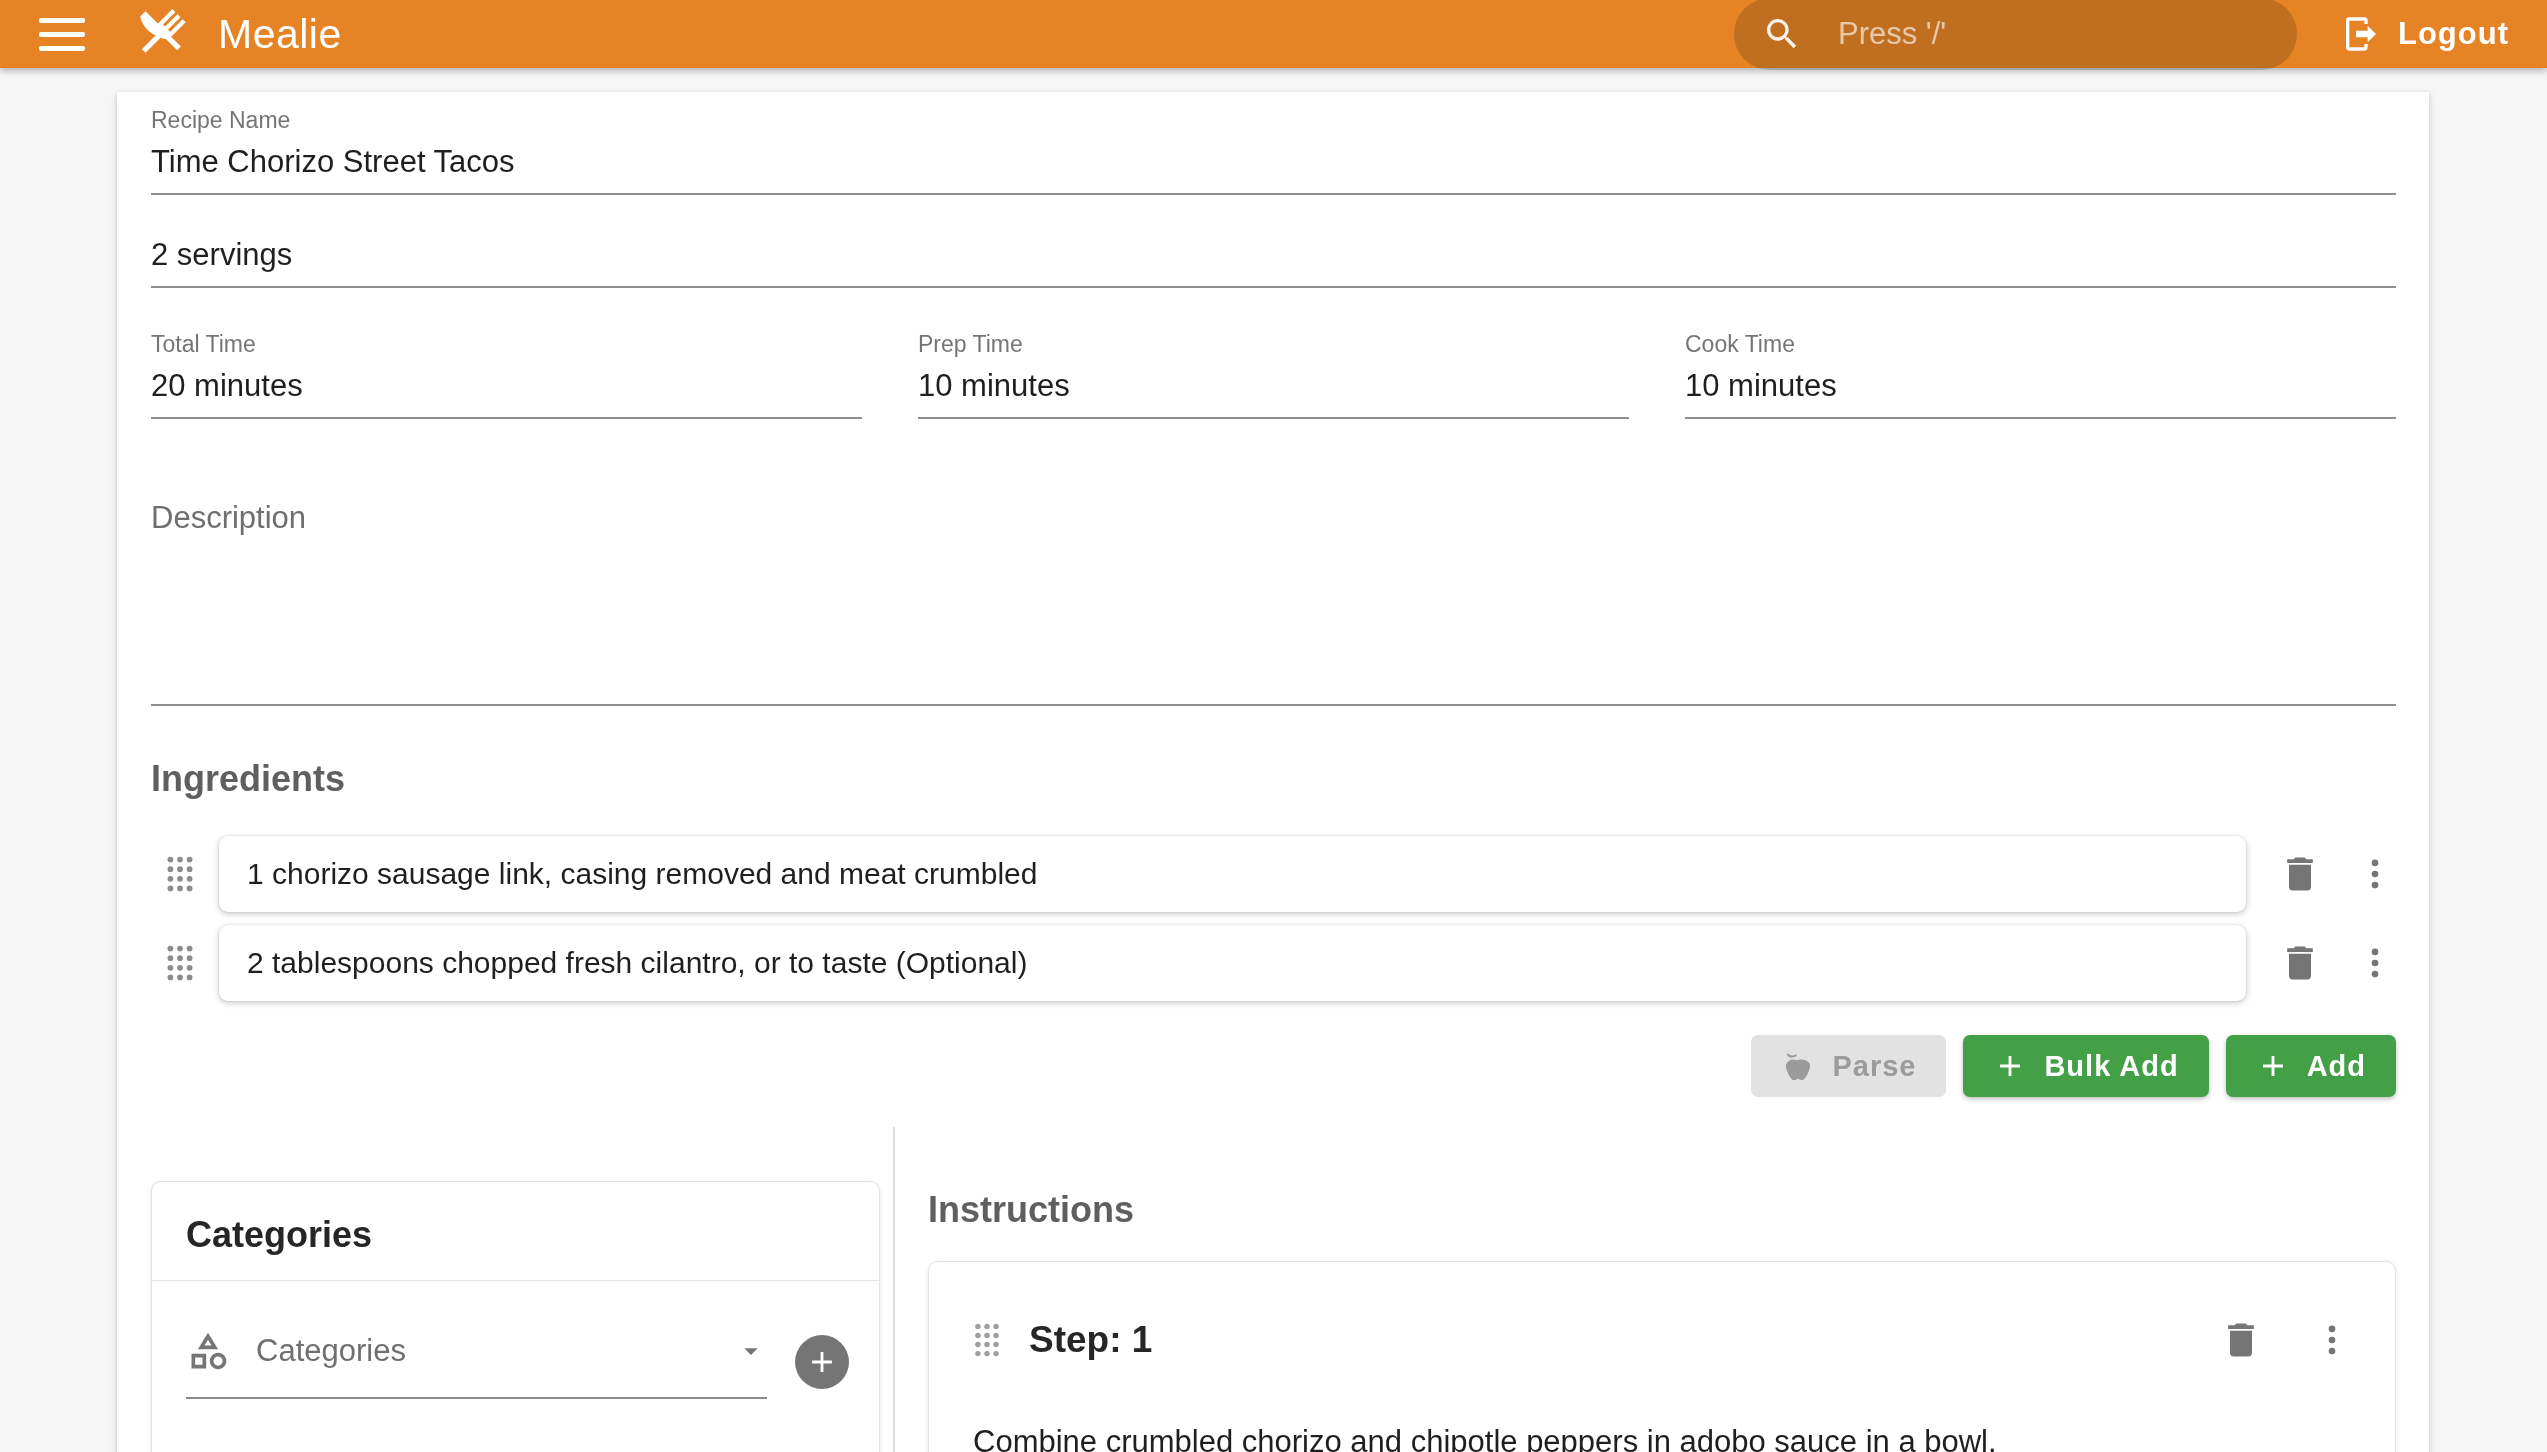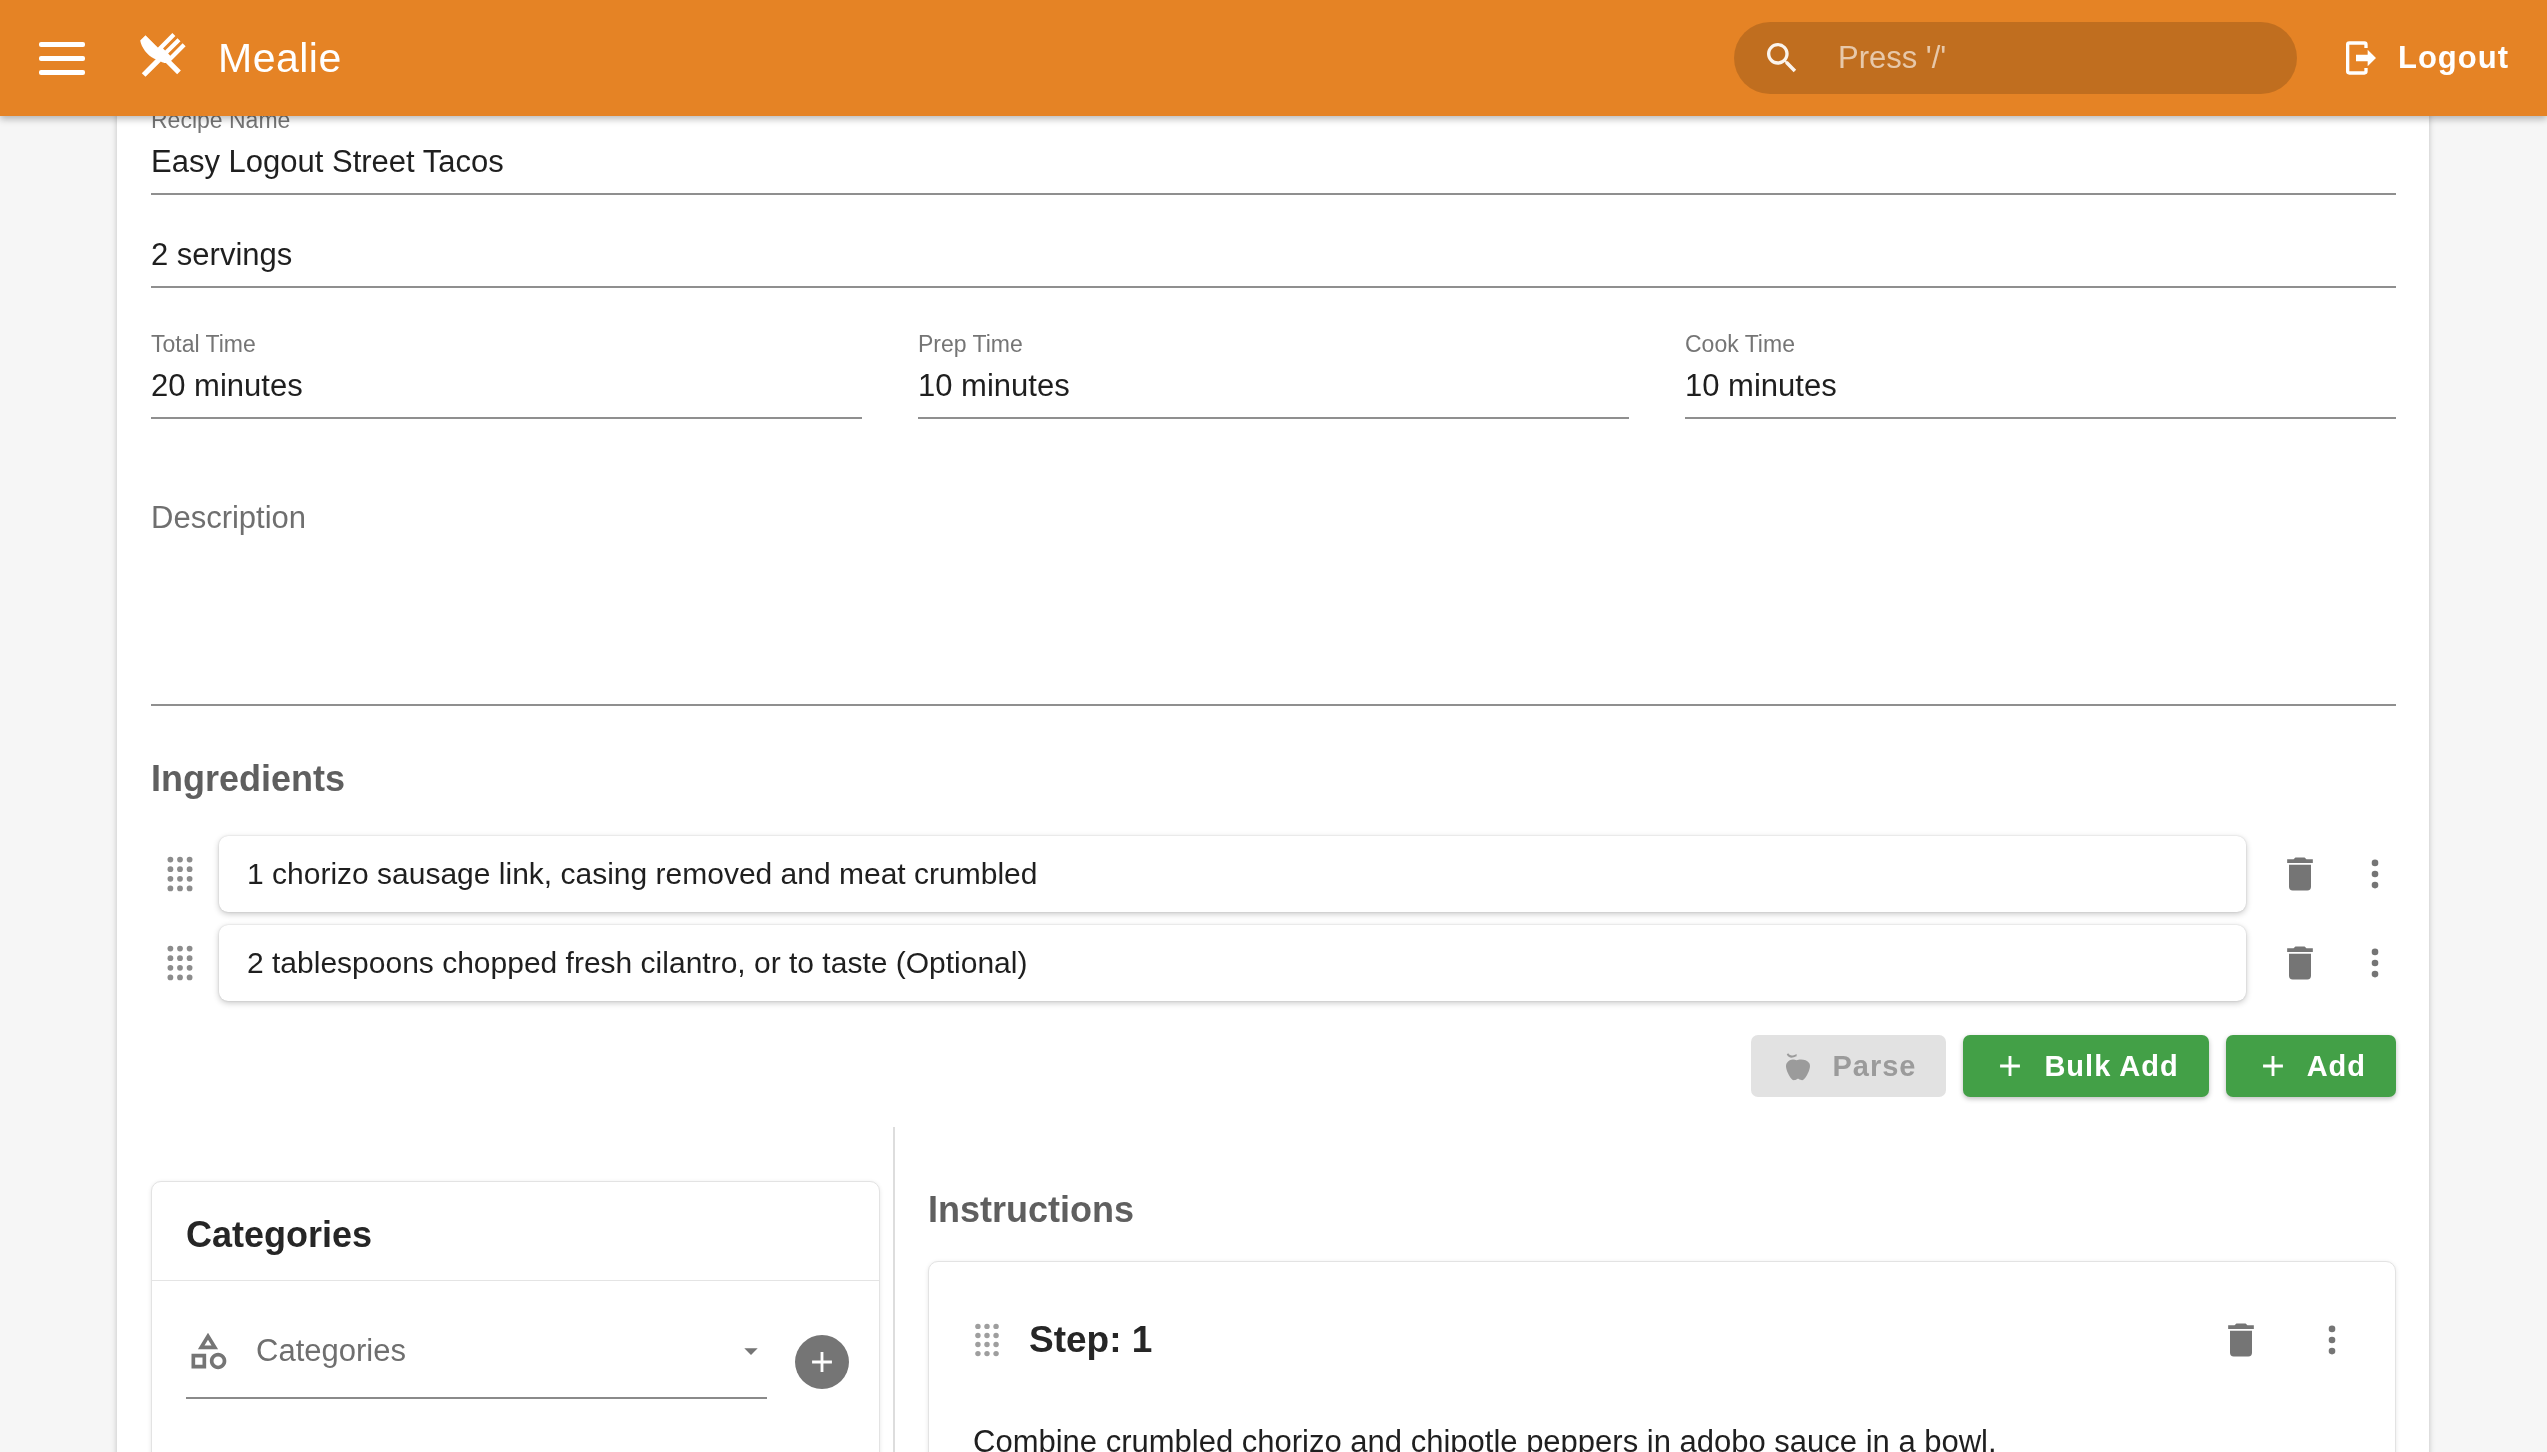--- a/index.html
+++ b/index.html
@@ -1,20 +1,20 @@
 <!DOCTYPE html>
 <html><head>
 <meta charset="utf-8">
 <style>
   * { margin:0; padding:0; box-sizing:border-box; }
   html,body { width:2547px; height:1453px; overflow:hidden;
     font-family:"Liberation Sans", sans-serif; background:#F6F6F6; }
 
   
-  .appbar { position:relative; z-index:10; height:116px; background:#E58325;
+  .appbar { position:relative; z-index:10; height:68px; background:#E58325;
     display:flex; align-items:center; padding:0 38px 0 30px;
     box-shadow:0 3px 7px rgba(0,0,0,.28); }
   .hamburger { width:64px; height:64px; display:flex; flex-direction:column;
     justify-content:center; gap:9px; cursor:pointer; padding:0 9px; }
   .hamburger span { display:block; height:5px; border-radius:2px; background:#fff; }
   .logo { position:relative; width:72px; height:72px; margin-left:28px; }
   .logo svg { position:absolute; left:8px; top:4px; width:60px; height:60px; color:#fff; }
   .app-title { color:#fff; font-size:41px; font-weight:500; margin-left:24px; letter-spacing:0.5px; }
   .flex-sp { flex:1; }
   .search-pill { width:563px; height:72px; border-radius:36px; background:rgba(0,0,0,.16);
@@ -125,21 +125,21 @@
       <path fill="currentColor" d="M16,17V14H9V10H16V7L21,12L16,17M14,2A2,2 0 0,1 16,4V6H14V4H5V20H14V18H16V20A2,2 0 0,1 14,22H5A2,2 0 0,1 3,20V4A2,2 0 0,1 5,2H14Z"></path>
     </svg>
     <div class="logout-label">Logout</div>
   </div>
 </div>
 
 <div class="card">
 
   <div class="blk-name u-line">
     <div class="f-label">Recipe Name</div>
-    <div class="f-value">Easy Logout Street Tacos</div>
+    <div class="f-value">Time Chorizo Street Tacos</div>
   </div>
 
   <div class="blk-servings u-line">
     <div class="f-value">2 servings</div>
   </div>
 
   <div class="times-row">
     <div class="u-line">
       <div class="f-label">Total Time</div>
       <div class="f-value">20 minutes</div>

